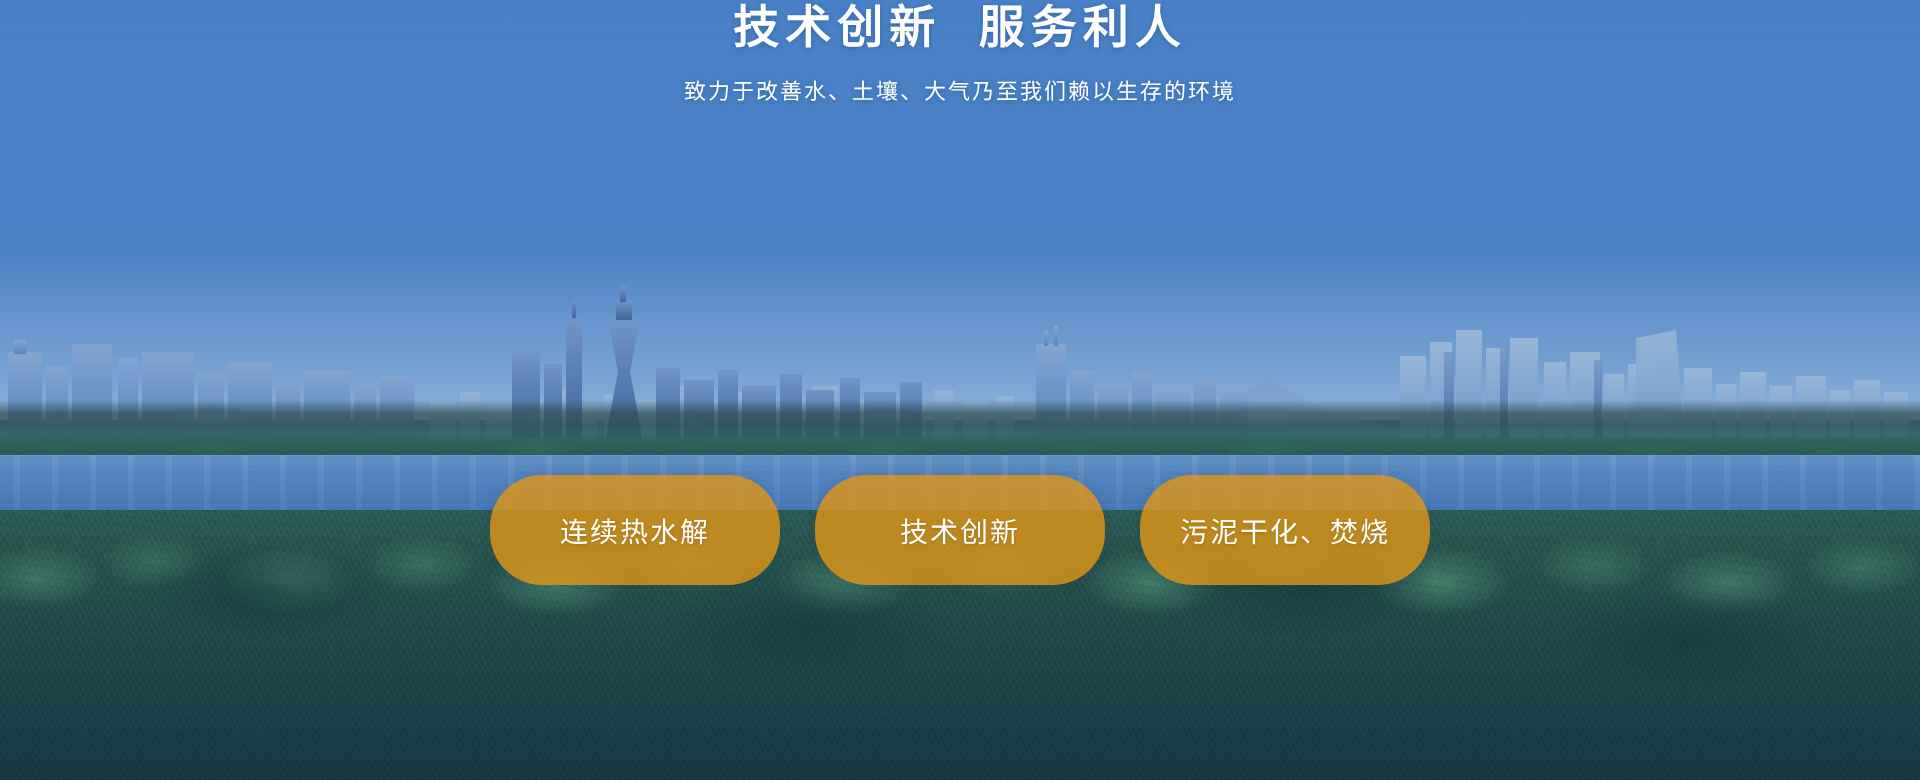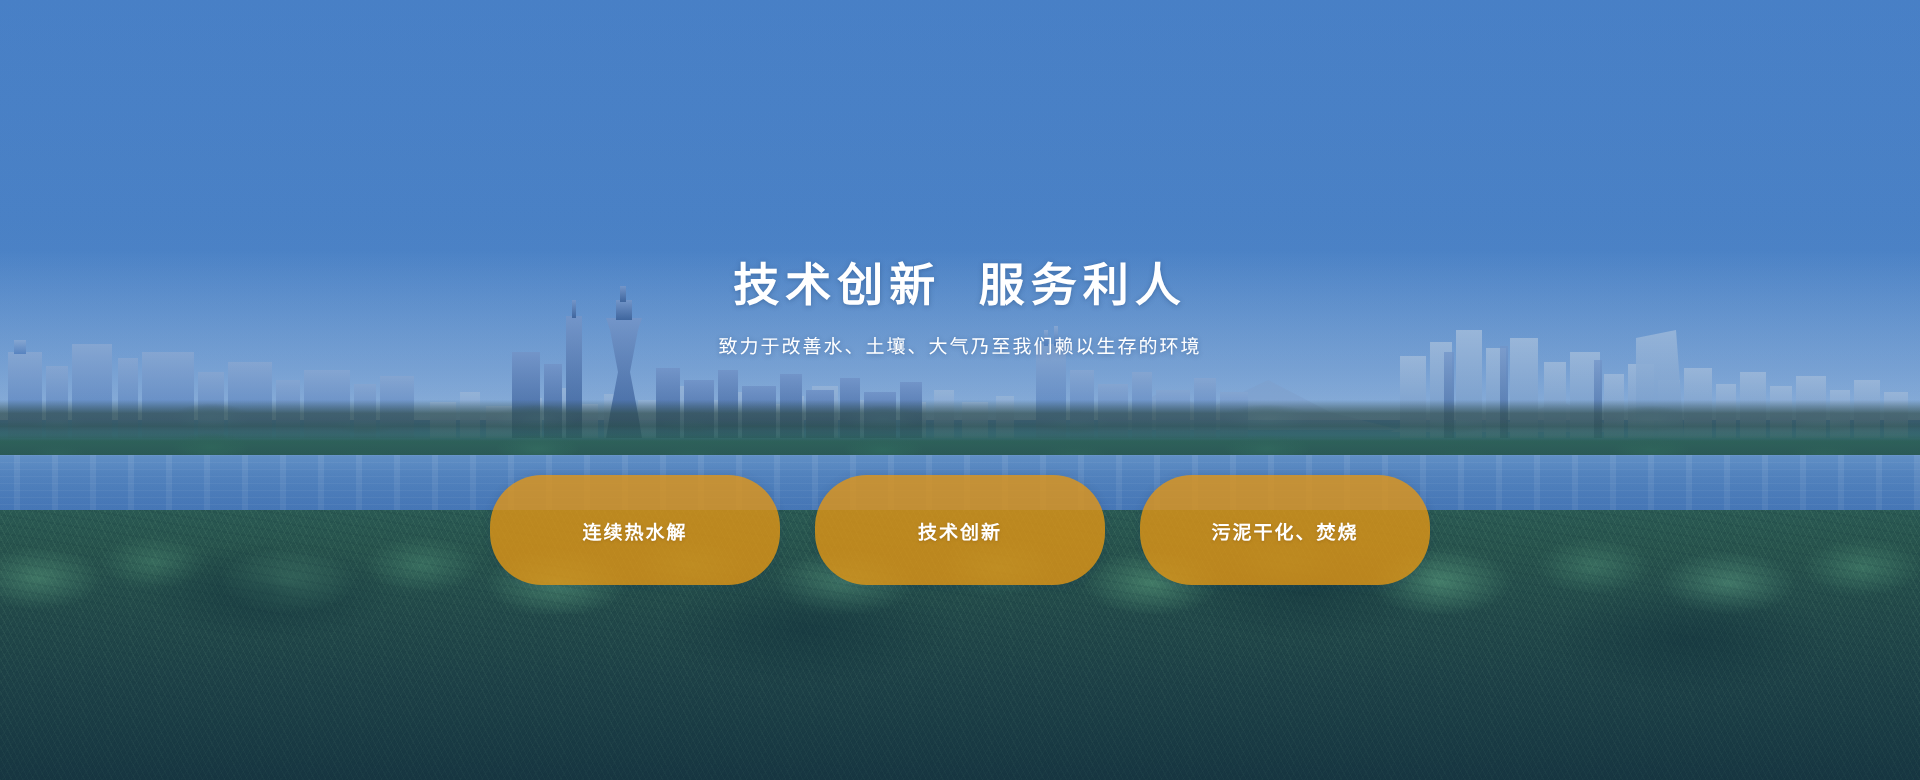--- a/index.html
+++ b/index.html
@@ -191,32 +191,31 @@
   
   .content {
     position: absolute;
     left: 0; right: 0;
     top: 0;
     text-align: center;
     z-index: 6;
   }
   .hero-title {
     margin: 0;
-    padding-top: 258px;
     font-size: 46px;
     font-weight: 700;
     letter-spacing: 6px;
     color: #ffffff;
     line-height: 1.2;
     text-shadow: 0 1px 5px rgba(22,56,104,0.35);
     white-space: pre;
   }
   .hero-subtitle {
     margin: 18px 0 8px 0;
-    font-size: 19px;
+    font-size: 22px;
     font-weight: 400;
     letter-spacing: 2px;
     color: #ffffff;
     text-shadow: 0 1px 5px rgba(22,56,104,0.40);
   }
 
   
   .pill-row {
     position: absolute;
     left: 0; right: 0;
@@ -228,22 +227,22 @@
     z-index: 7;
   }
   .pill {
     width: 290px;
     height: 110px;
     border: 0;
     border-radius: 52px;
     background: rgba(226,149,20,0.80);
     color: #ffffff;
     font-family: inherit;
-    font-size: 19px;
-    font-weight: 700;
+    font-size: 28px;
+    font-weight: 400;
     letter-spacing: 2px;
     display: flex;
     align-items: center;
     justify-content: center;
     cursor: pointer;
     box-shadow: 0 2px 10px rgba(20,50,96,0.18);
     text-shadow: 0 1px 3px rgba(120,72,8,0.35);
     backdrop-filter: saturate(1.1);
   }
 </style>

